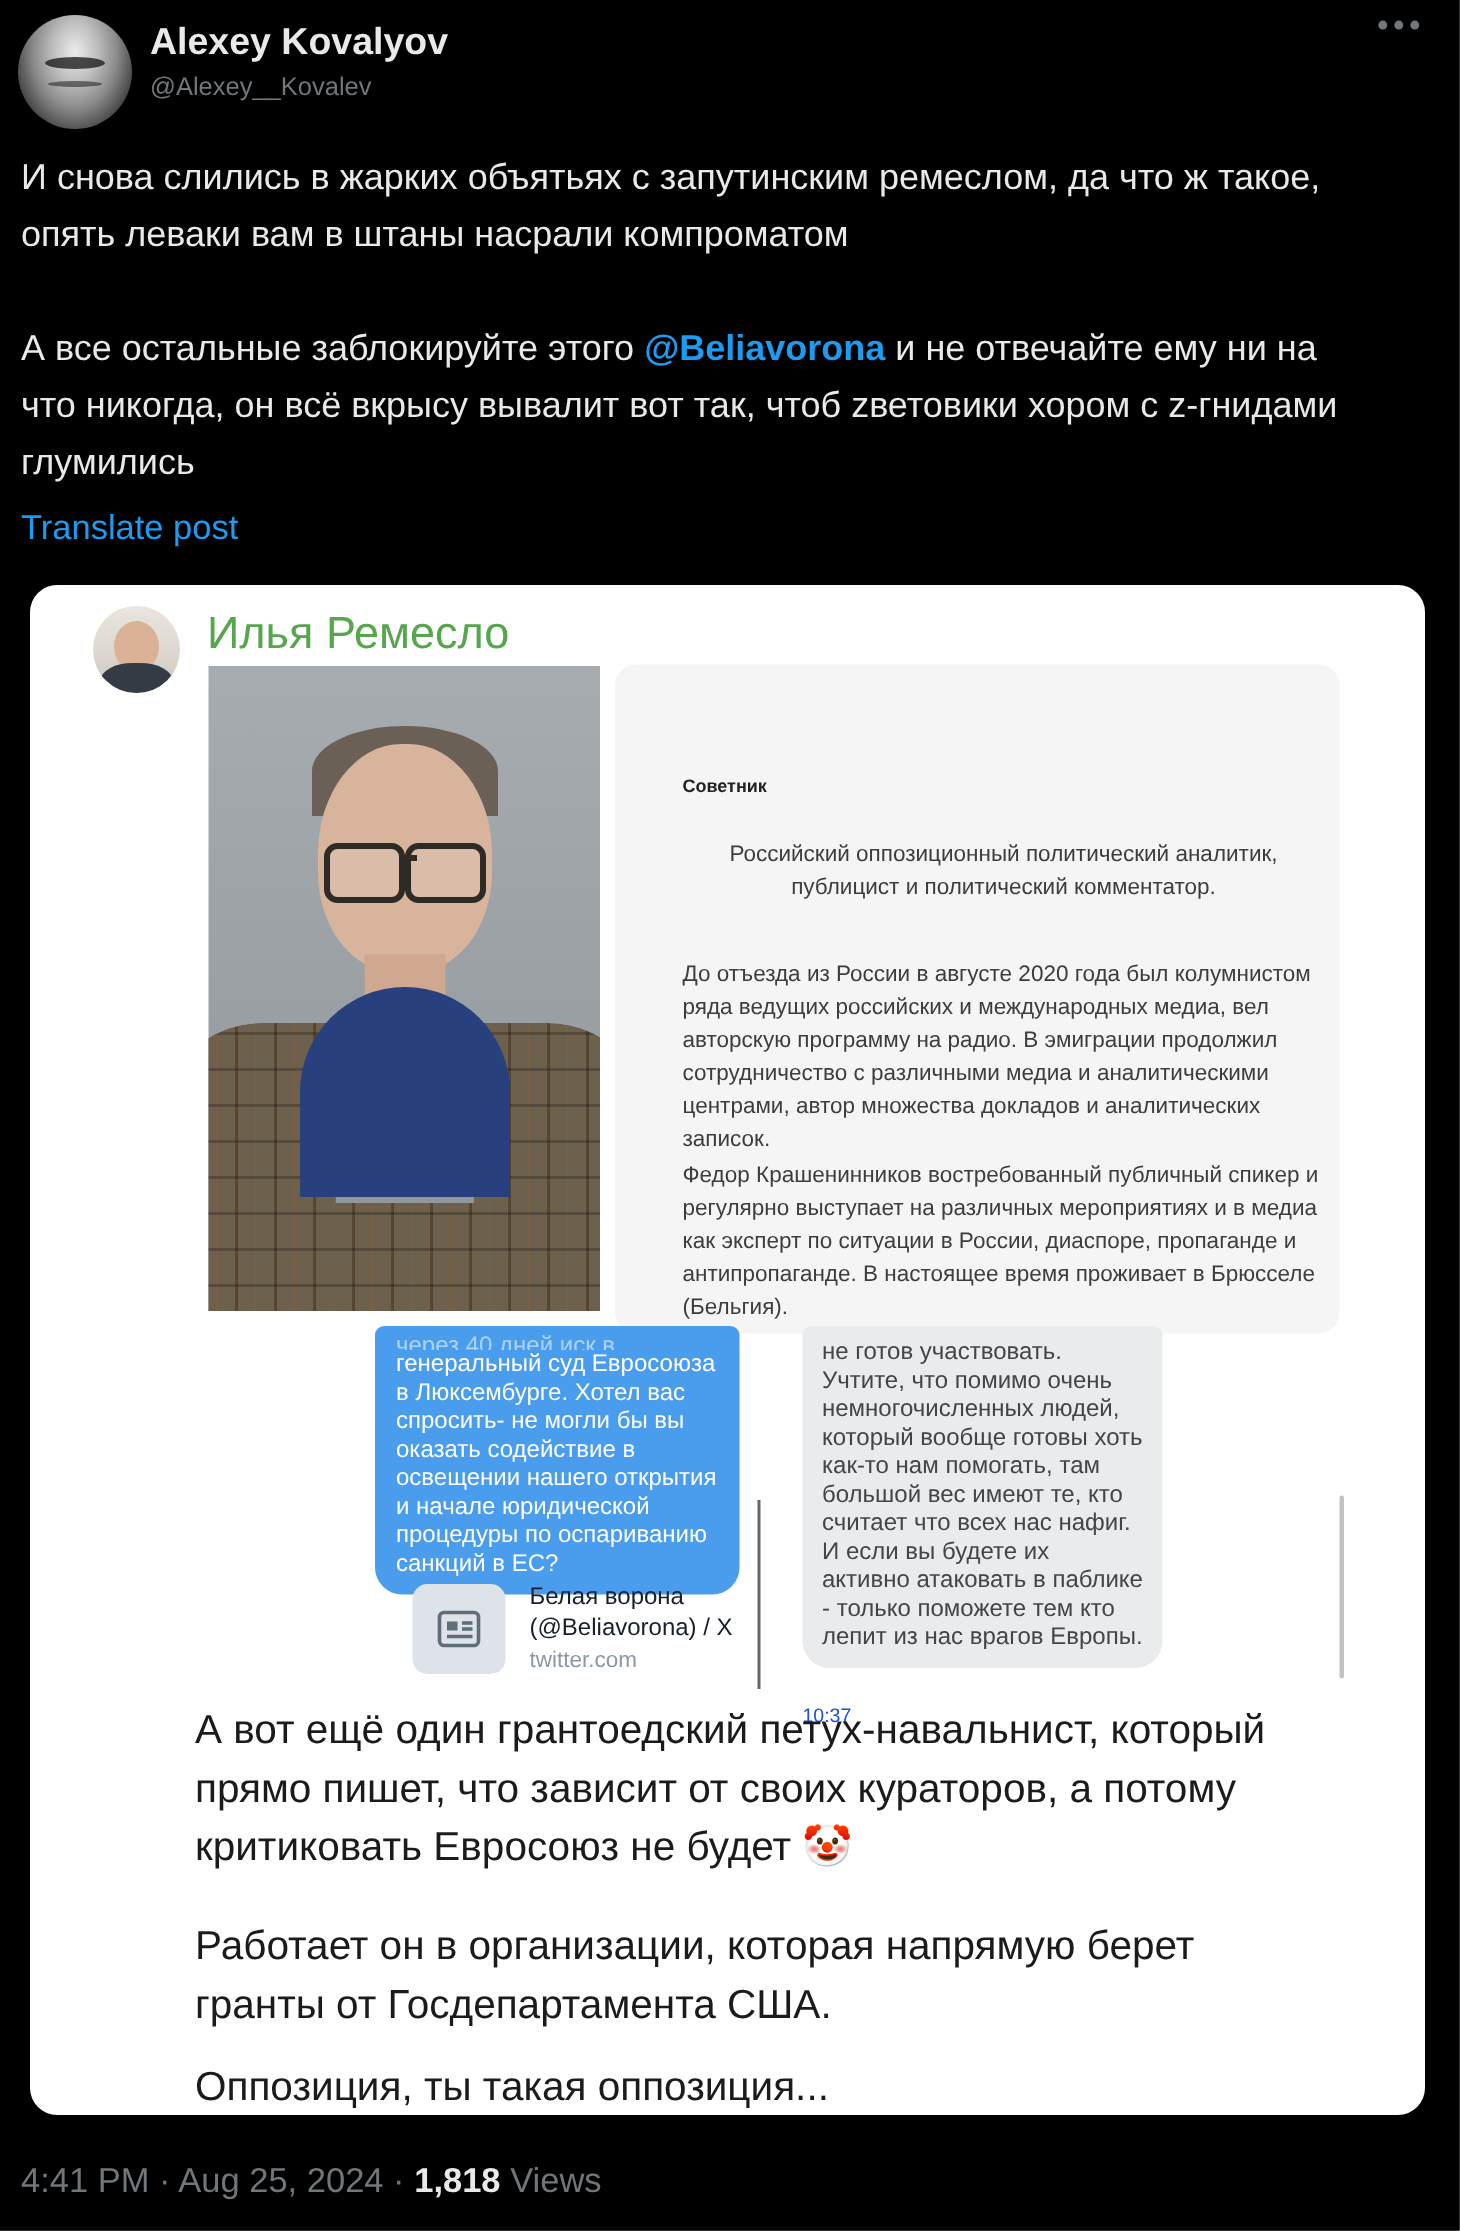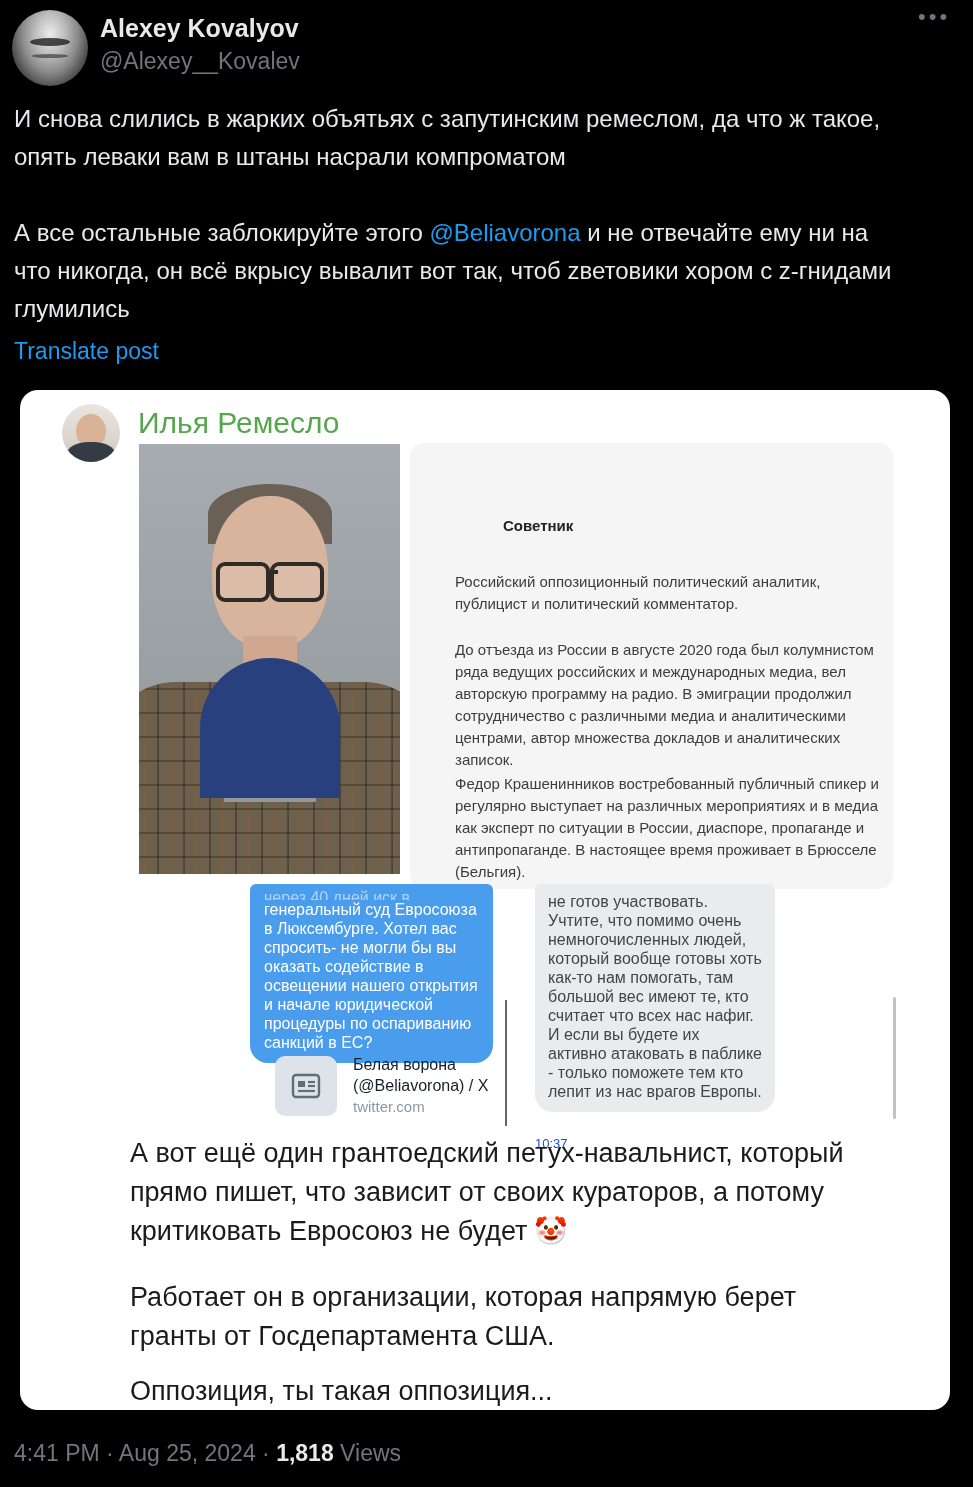--- a/index.html
+++ b/index.html
@@ -6,28 +6,28 @@
   .canvas{position:relative;width:973px;height:1487px;background:#000;overflow:hidden;
           font-family:"Liberation Sans",sans-serif;}
 
   
   .t-avatar{position:absolute;left:12px;top:10px;width:76px;height:76px;border-radius:50%;
     background:radial-gradient(ellipse at 50% 32%,#ececec 0%,#bdbdbd 28%,#8a8a8a 52%,#3a3a3a 80%,#0c0c0c 100%);
     overflow:hidden;cursor:pointer;}
   .t-avatar .brow{position:absolute;left:18px;top:28px;width:40px;height:8px;border-radius:50%;
     background:rgba(20,20,20,.75);box-shadow:0 14px 0 -2px rgba(30,30,30,.55);}
   .t-name{position:absolute;left:100px;top:14px;font-size:25px;font-weight:bold;color:#e7e9ea;cursor:pointer;}
-  .t-handle{position:absolute;left:100px;top:48px;font-size:23px;color:#71767b;cursor:pointer;}
+  .t-handle{position:absolute;left:100px;top:48px;font-size:17px;color:#71767b;cursor:pointer;}
   .t-more{position:absolute;left:918px;top:4px;font-size:22px;letter-spacing:3px;color:#71767b;cursor:pointer;}
 
   
   .t-body{position:absolute;left:14px;top:100px;width:885px;font-size:24px;line-height:38px;color:#e7e9ea;}
   .t-body p{margin:0 0 38px 0;}
   .t-body p:last-child{margin-bottom:0;}
-  .mention{color:#1d9bf0;cursor:pointer;}
+  .mention{color:#1d9bf0;cursor:pointer;font-weight:bold;}
   .translate{position:absolute;left:14px;top:338px;font-size:23px;color:#1d9bf0;cursor:pointer;}
 
   
   .card{position:absolute;left:20px;top:390px;width:930px;height:1020px;background:#fff;
         border-radius:18px;overflow:hidden;cursor:pointer;}
 
   .q-avatar{position:absolute;left:42px;top:14px;width:58px;height:58px;border-radius:50%;overflow:hidden;
     background:linear-gradient(180deg,#e9e5df 0%,#ddd7d0 55%,#cac4bd 100%);}
   .q-avatar .face{position:absolute;left:14px;top:10px;width:30px;height:34px;border-radius:50%;background:#d9b298;}
   .q-avatar .shirt{position:absolute;left:5px;top:38px;width:48px;height:26px;border-radius:45% 45% 0 0;background:#343b45;}
@@ -53,23 +53,23 @@
                      repeating-linear-gradient(0deg,rgba(0,0,0,.22) 0 2px,transparent 2px 24px),
                      repeating-linear-gradient(90deg,rgba(170,90,40,.30) 0 1px,transparent 1px 13px);
     -webkit-mask:linear-gradient(#000 0 0) left/36% 100% no-repeat,linear-gradient(#000 0 0) right/36% 100% no-repeat,
                  linear-gradient(#000 0 0) bottom/100% 40% no-repeat;
             mask:linear-gradient(#000 0 0) left/36% 100% no-repeat,linear-gradient(#000 0 0) right/36% 100% no-repeat,
                  linear-gradient(#000 0 0) bottom/100% 40% no-repeat;}
 
   
   .panel{position:absolute;left:390px;top:53px;width:483px;height:446px;background:#f5f5f6;border-radius:14px;}
   .p-name{position:absolute;left:45px;top:28px;font-size:25px;font-weight:bold;color:#1a1a1a;}
-  .p-role{position:absolute;left:45px;top:74px;font-size:15px;font-weight:bold;color:#222;margin-left:48px;}
+  .p-role{position:absolute;left:45px;top:74px;font-size:12px;font-weight:bold;color:#222;}
   .p-text{position:absolute;left:45px;width:428px;font-size:15px;line-height:22px;color:#3d3d3d;}
-  .p-t1{top:128px;} .p-t2{top:196px;} .p-t3{top:330px;}
+  .p-t1{top:116px;text-align:center;} .p-t2{top:196px;} .p-t3{top:330px;}
 
   
   .bubble{position:absolute;font-size:16px;line-height:19px;}
   .blue{left:230px;top:494px;width:215px;padding:8px 14px 11px 14px;background:#4a9ded;color:#fff;
         border-radius:6px 6px 18px 18px;}
   .cutline{display:block;height:12px;overflow:hidden;opacity:.55;margin-top:-4px;}
   .gray{left:515px;top:494px;width:214px;padding:8px 13px 11px 13px;background:#e9ebec;color:#41464b;
         border-radius:6px 6px 18px 18px;}
   .g-time{position:absolute;left:515px;top:746px;font-size:13px;color:#1d4ed8;}
 

